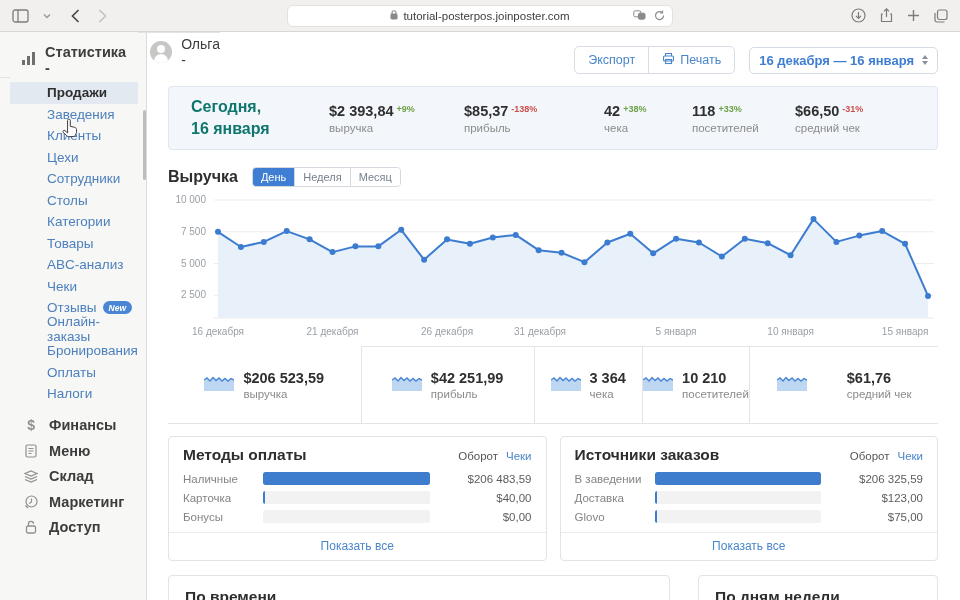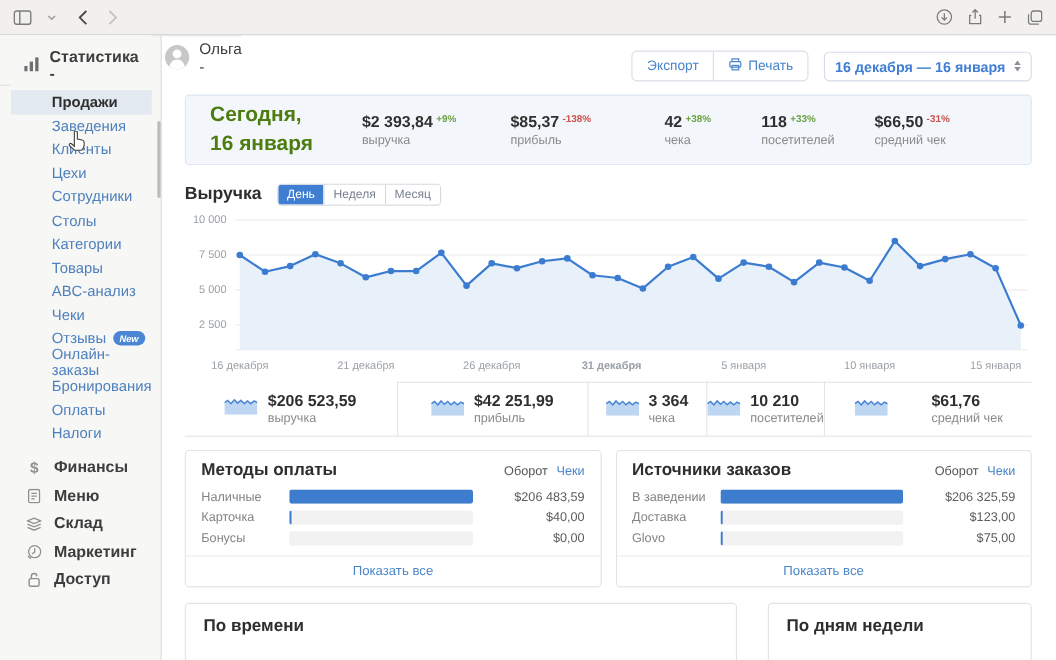--- a/index.html
+++ b/index.html
@@ -68,40 +68,40 @@
     font-size:13px; font-weight:bold; color:#3f7ed2; cursor:pointer; }
   .stepper { display:flex; flex-direction:column; gap:2px; }
   .stepper i { display:block; width:0; height:0; border-left:3.5px solid transparent;
     border-right:3.5px solid transparent; }
   .stepper .up { border-bottom:4px solid #8a8f98; }
   .stepper .dn { border-top:4px solid #8a8f98; }
 
   
   .today { background:#f3f7fb; border:1px solid #dde6f1; border-radius:4px;
     height:64px; display:flex; align-items:center; padding:0 22px; margin-bottom:16px; }
-  .t-date { width:150px; font-size:19px; font-weight:bold; color:#4d7c0f; line-height:1.35; }
+  .t-date { width:150px; font-size:16px; font-weight:bold; color:#0f766e; line-height:1.35; }
   .t-col { }
   .t-val { font-size:14.5px; font-weight:bold; color:#2f2f2f; }
   .delta { font-size:9px; font-weight:bold; margin-left:3px; vertical-align:4px; }
   .delta.up { color:#6aa043; } .delta.down { color:#ca4f4b; }
   .t-lab { font-size:11.5px; color:#8b8b8b; margin-top:3px; }
 
   
   .rev-head { display:flex; align-items:center; gap:14px; height:22px; margin-bottom:6px; }
   .rev-title { font-size:16px; font-weight:bold; color:#2e2e2e; }
   .tabs { display:flex; border:1px solid #d4d9e0; border-radius:4px; overflow:hidden; }
   .tab { font-size:11px; padding:3px 8px; color:#77818e; background:#fff; cursor:pointer; }
   .tab + .tab { border-left:1px solid #d4d9e0;text-align:right; }
   .tab.active { background:#3f7ed2; color:#fff; }
   .chart-wrap { position:relative; width:770px; }
   .x-labels { position:relative; height:16px; }
   .x-label { position:absolute; transform:translateX(-50%); font-size:10px; color:#9aa0a6; white-space:nowrap; }
 
   
-  .summary { display:flex; border-bottom:1px solid #e4e4e4; margin-top:4px; height:50px; margin-bottom:12px; }
+  .summary { display:flex; border-bottom:1px solid #e4e4e4; margin-top:4px; height:78px; margin-bottom:12px; }
   .sum-cell { display:flex; align-items:center; justify-content:center; gap:9px;
     border-top:1px solid #e4e4e4; cursor:pointer; }
   .sum-cell.selected { border-top:none; }
   .sum-cell + .sum-cell { border-left:1px solid #e4e4e4; }
   .sum-txt .v { font-size:14.5px; font-weight:bold; color:#2f2f2f; }
   .sum-txt .l { font-size:11.5px; color:#8b8b8b; margin-top:2px; }
 
   
   .panels { display:flex; gap:13px; margin-bottom:14px; }
   .panel { border:1px solid #e3e3e3; border-radius:4px; background:#fff; }
@@ -150,20 +150,43 @@
           <path d="M7.5 1 L1.5 7 L7.5 13"></path>
         </svg>
     </span>
     <span style="margin-left:4px">
       <svg width="9" height="14" viewBox="0 0 9 14" fill="none" stroke="#c4c4c4" stroke-width="1.7">
           <path d="M1.5 1 L7.5 7 L1.5 13"></path>
         </svg>
     </span>
   </div>
 
+  <div class="url-pill">
+    <span>
+      <svg width="8" height="10" viewBox="0 0 8 10" fill="none" stroke="#8a8a8a" stroke-width="1.1">
+          <rect x="1" y="4" width="6" height="5" rx="1" fill="#8a8a8a"></rect>
+          <path d="M2 4 V2.8 a2 2 0 0 1 4 0 V4"></path>
+        </svg>
+    </span>
+    <span>tutorial-posterpos.joinposter.com</span>
+    <span class="side-r">
+      <span>
+        <svg width="13" height="10" viewBox="0 0 13 10" fill="none" stroke="#8a8a8a" stroke-width="1">
+            <rect x="0.8" y="0.8" width="7" height="6" rx="1.4"></rect>
+            <rect x="5.4" y="3.2" width="6.6" height="6" rx="1.4" fill="#8a8a8a" stroke="#8a8a8a"></rect>
+          </svg>
+      </span>
+      <span>
+        <svg width="11" height="11" viewBox="0 0 11 11" fill="none" stroke="#8a8a8a" stroke-width="1.2">
+            <path d="M9.5 5.5 a4 4 0 1 1 -1.2-2.8"></path>
+            <path d="M8.6 0.4 L8.6 2.9 L6.1 2.9" stroke-width="1.1"></path>
+          </svg>
+      </span>
+    </span>
+  </div>
 
   <div class="bicons bar-right">
     <span>
       <svg width="15" height="15" viewBox="0 0 15 15" fill="none" stroke="#7c7c7c" stroke-width="1.2">
           <circle cx="7.5" cy="7.5" r="6.5"></circle>
           <path d="M7.5 4 V10 M5 7.8 L7.5 10.3 L10 7.8"></path>
         </svg>
     </span>
     <span>
       <svg width="13" height="15" viewBox="0 0 13 15" fill="none" stroke="#7c7c7c" stroke-width="1.2">
@@ -435,21 +458,21 @@
           <circle cx="668.3870967741935" cy="47.91" r="3" fill="#3c7cd0"></circle>
           <circle cx="691.2903225806451" cy="41.559999999999995" r="3" fill="#3c7cd0"></circle>
           <circle cx="714.1935483870968" cy="37.114999999999995" r="3" fill="#3c7cd0"></circle>
           <circle cx="737.0967741935484" cy="49.815" r="3" fill="#3c7cd0"></circle>
           <circle cx="760" cy="101.88499999999999" r="3" fill="#3c7cd0"></circle>
         </svg>
       <div class="x-labels" id="x-labels">
           <span class="x-label" style="left: 50px;">16 декабря</span>
           <span class="x-label" style="left: 164.516px;">21 декабря</span>
           <span class="x-label" style="left: 279.032px;">26 декабря</span>
-          <span class="x-label" style="left: 388px; font-weight: bold;">31 декабря</span>
+          <span class="x-label" style="left: 372px;">31 декабря</span>
           <span class="x-label" style="left: 508.065px;">5 января</span>
           <span class="x-label" style="left: 622.581px;">10 января</span>
           <span class="x-label" style="left: 737.097px;">15 января</span>
         </div>
     </div>
 
     <div class="summary" id="summary-row">
         <div class="sum-cell selected" style="flex: 0 0 25%;">
           <span><svg width="30" height="16" viewBox="0 0 30 16">
               <polygon points="0,5 3,3 6,6 9,2.5 12,5.5 15,3 18,6 21,3.5 24,6 27,3.5 30,5 30,16 0,16" fill="#bdd6f2"></polygon>

